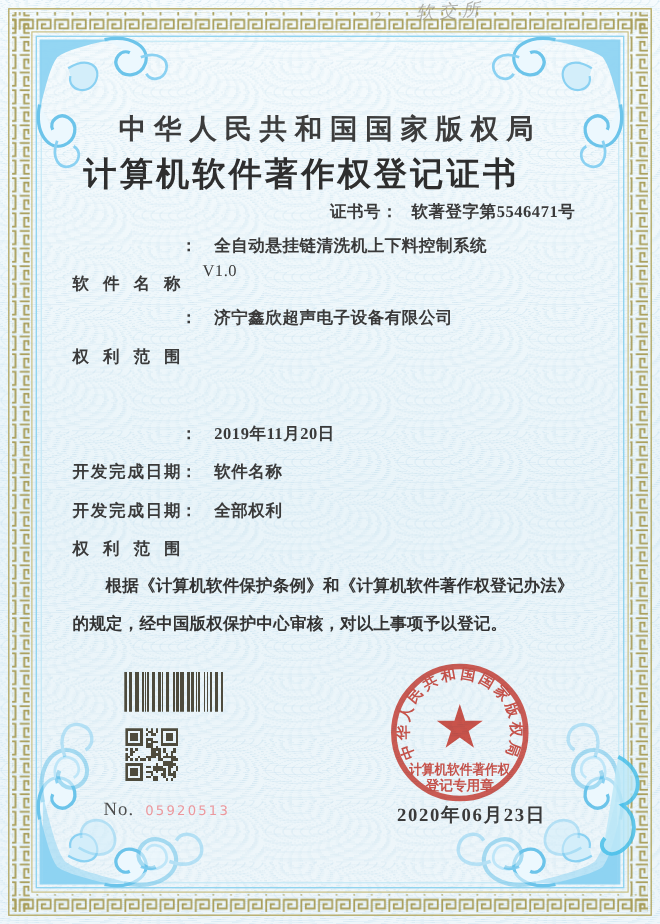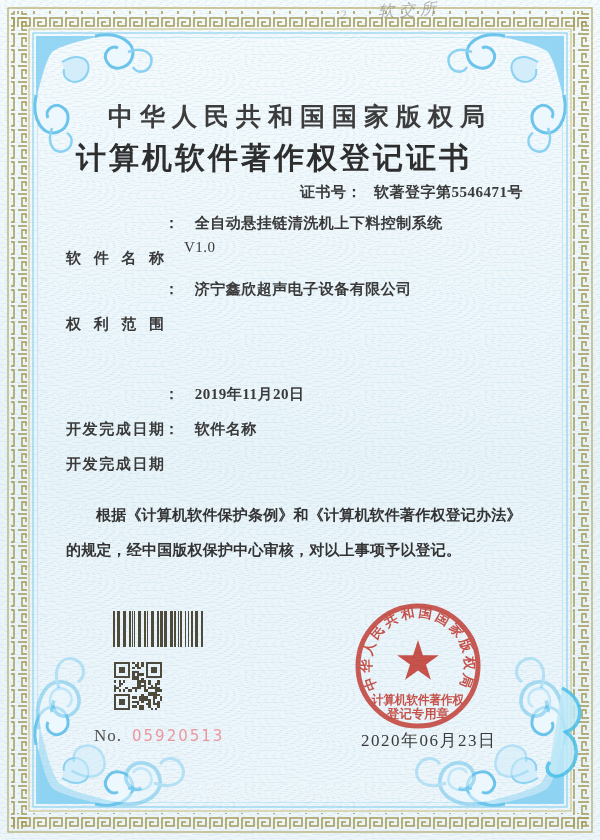--- a/index.html
+++ b/index.html
@@ -23,28 +23,28 @@
   .cert-title{left:0;top:138px;width:548px;text-align:center;font-size:30px;
     font-weight:700;letter-spacing:3px;color:#2e2e2e;}
   .cert-no{top:183px;right:77px;font-size:15px;font-weight:700;letter-spacing:.5px;}
   .cert-no .gap{display:inline-block;width:12px;}
   .row{left:66px;font-size:15px;font-weight:700;white-space:nowrap;}
   .row .lbl{display:inline-block;width:98px;text-align:justify;text-align-last:justify;
     vertical-align:top;margin-top:35px;}
   .row .colon{display:inline-block;vertical-align:top;}
   .row .val{display:inline-block;margin-left:12px;vertical-align:top;letter-spacing:.5px;}
   .val2{left:184px;font-size:15px;font-weight:400;letter-spacing:.5px;}
-  .statement{left:66px;top:498px;width:468px;font-size:15px;font-weight:600;
+  .statement{left:66px;top:516px;width:468px;font-size:15px;font-weight:600;
     line-height:34.5px;text-indent:2em;letter-spacing:.2px;color:#333;}
   .barcode{left:113px;top:611px;width:90px;height:36px;}
   .qrcode{left:114px;top:662px;width:48px;height:48px;}
   .serial{left:94px;top:726px;font-size:17px;color:#4f4f4f;letter-spacing:1px;}
   .serial .num{color:#ec979c;margin-left:10px;letter-spacing:2px;
-    font-family:"DejaVu Sans","Liberation Sans",sans-serif;font-size:15px;}
-  .issue-date{left:361px;top:729px;font-size:17px;font-weight:400;letter-spacing:1.5px;color:#3a3a3a;}
+    font-family:"DejaVu Sans","Liberation Sans",sans-serif;font-size:12px;}
+  .issue-date{left:361px;top:729px;font-size:17px;font-weight:700;letter-spacing:1.5px;color:#3a3a3a;}
   .seal{left:352px;top:602px;width:132px;height:132px;mix-blend-mode:multiply;opacity:.92;}
 </style>
 </head>
 <body>
 
 <div class="page">
 
   <svg class="abs ornaments" width="600" height="840" viewBox="0 0 600 840" aria-hidden="true">
     <defs>
       <pattern id="mh" width="16" height="16" patternUnits="userSpaceOnUse">
@@ -107,20 +107,24 @@
   <div class="abs row" style="top:385px">
     <span class="lbl">开发完成日期</span><span class="colon">：</span>
     <span class="val">2019年11月20日</span>
   </div>
 
   <div class="abs row" style="top:420px">
     <span class="lbl">开发完成日期</span><span class="colon">：</span>
     <span class="val">软件名称</span>
   </div>
 
+  <div class="abs row" style="top:455px">
+    <span class="lbl">权利范围</span><span class="colon">：</span>
+    <span class="val">全部权利</span>
+  </div>
 
 
   <div class="abs statement">根据《计算机软件保护条例》和《计算机软件著作权登记办法》的规定，经中国版权保护中心审核，对以上事项予以登记。</div>
 
   <svg class="abs barcode" id="barcode" viewBox="0 0 90 36" preserveAspectRatio="none" shape-rendering="crispEdges">
       <rect x="0" y="0" width="2" height="36" fill="#4e4b3d"></rect>
       <rect x="4" y="0" width="3" height="36" fill="#4e4b3d"></rect>
       <rect x="10" y="0" width="3" height="36" fill="#4e4b3d"></rect>
       <rect x="16" y="0" width="2" height="36" fill="#4e4b3d"></rect>
       <rect x="19" y="0" width="1" height="36" fill="#4e4b3d"></rect>

